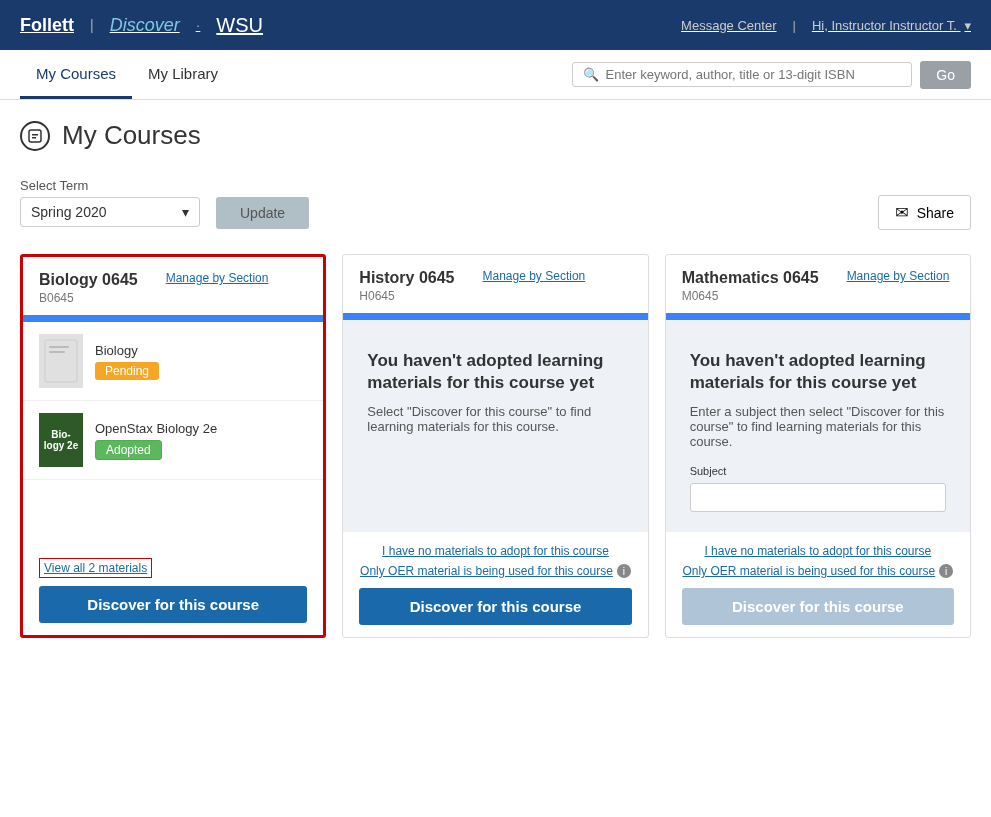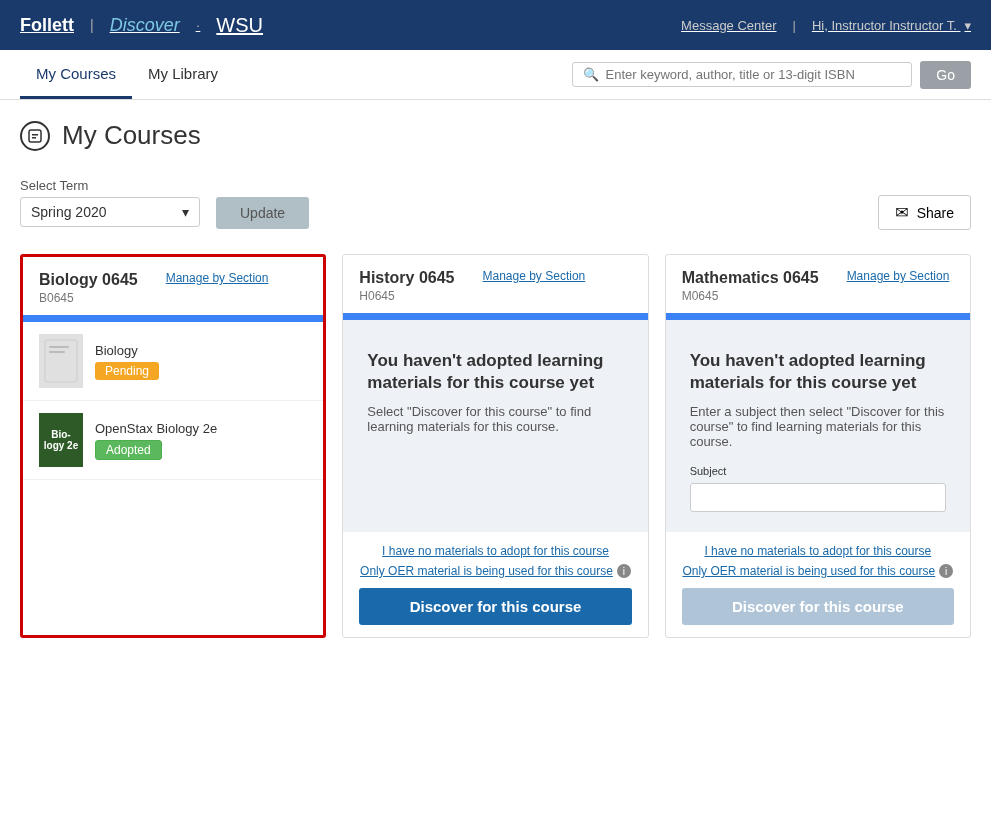--- a/index.html
+++ b/index.html
@@ -332,20 +332,24 @@
         </div>
 
         <div class="material-row">
           <div class="material-thumb green-book">Bio-logy 2e</div>
           <div class="material-info">
             <div class="material-title">OpenStax Biology 2e</div>
             <span class="status-badge adopted">Adopted</span>
           </div>
         </div>
       </div>
+      <div class="course-card-footer">
+        <a class="view-all-link outlined">View all 2 materials</a>
+        <button class="discover-btn">Discover for this course</button>
+      </div>
     </div>
 
     <div class="course-card">
       <div class="course-card-header">
         <div>
           <div class="course-name">History 0645</div>
           <div class="course-id">H0645</div>
         </div>
         <a class="manage-section-link">Manage by Section</a>
       </div>

